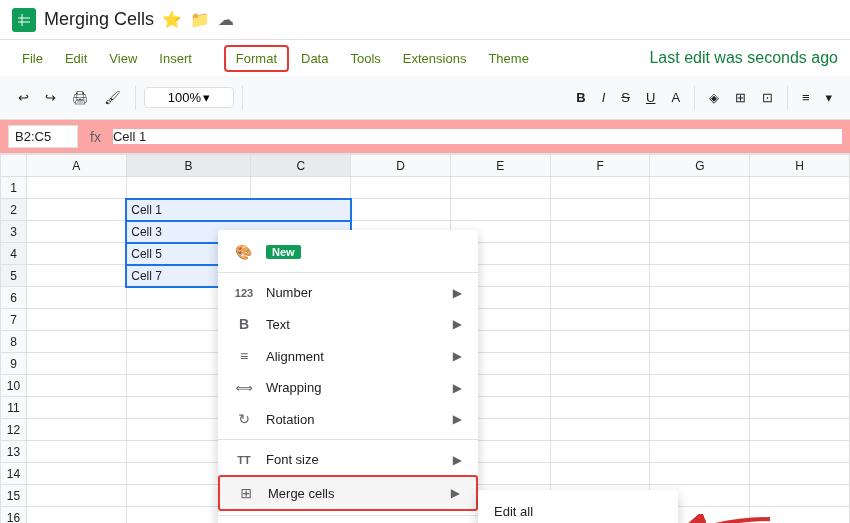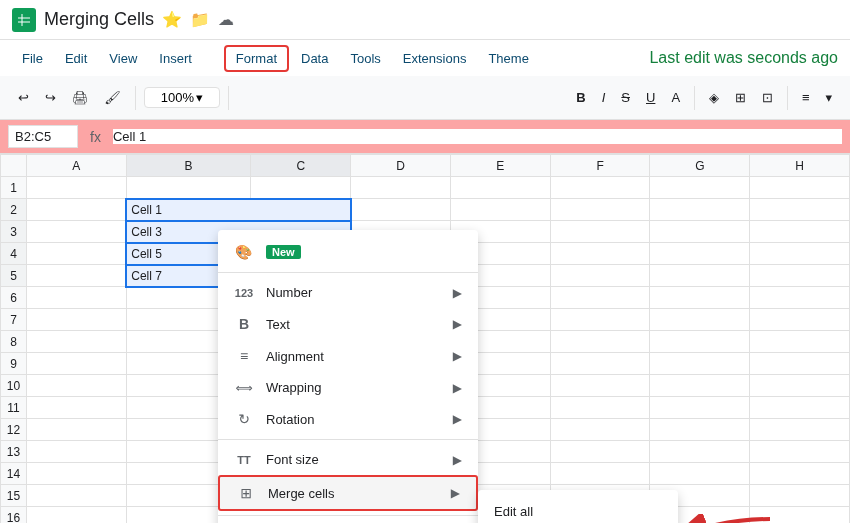--- a/index.html
+++ b/index.html
@@ -15,33 +15,33 @@
     .doc-title { font-size: 18px; color: #202124; font-weight: normal; margin-right: 8px; text-align: center; }
     .title-icons { display: flex; gap: 8px; align-items: center; color: #5f6368; }
     .title-icon { font-size: 16px; cursor: pointer; }
 
     
     .menu-bar {
       display: flex; align-items: center; padding: 2px 12px; background: #fff; height: 36px;
       gap: 2px;
     }
     .menu-item {
-      padding: 4px 10px; border-radius: 4px; cursor: pointer; color: #0c4a6e; font-size: 13px;
+      padding: 4px 10px; border-radius: 4px; cursor: pointer; color: #4d7c0f; font-size: 13px;
     }
     .menu-item.active { background: #fff; border: 2px solid #e53935; border-radius: 4px; margin-left: 20px; }
     .last-edit { margin-left: auto; color: #15803d; font-size: 16px; }
 
     
     .toolbar {
       display: flex; align-items: center; padding: 4px 12px; background: #f8f9fa; height: 44px;
       border-bottom: 1px solid #e0e0e0; gap: 4px;
     }
     .tb-btn { padding: 4px 6px; border-radius: 4px; cursor: pointer; color: #202124; display: flex; align-items: center; font-size: 13px; }
     .tb-divider { width: 1px; height: 24px; background: #e0e0e0; margin: 0 4px; }
-    .zoom-btn { display: flex; align-items: center; gap: 2px; padding: 2px 16px; border: 1px solid #e0e0e0; border-radius: 4px; background: #fff; cursor: pointer; }
+    .zoom-btn { display: flex; align-items: center; gap: 2px; padding: 2px 23px; border: 1px solid #e0e0e0; border-radius: 4px; background: #fff; cursor: pointer; }
 
     
     .formula-bar {
       display: flex; align-items: center; padding: 2px 8px; background: #fca5a5; height: 34px;
       border-bottom: 1px solid #e0e0e0; gap: 8px;
     }
     .cell-ref { width: 70px; border: 1px solid #e0e0e0; padding: 3px 6px; font-size: 13px; color: #202124; }
     .fx-icon { color: #5f6368; font-size: 14px; padding: 0 4px; }
     .formula-input { flex: 1; border: none; outline: none; font-size: 13px; color: #202124; }
     .sheet-table { border-collapse: collapse; width: 100%; }

